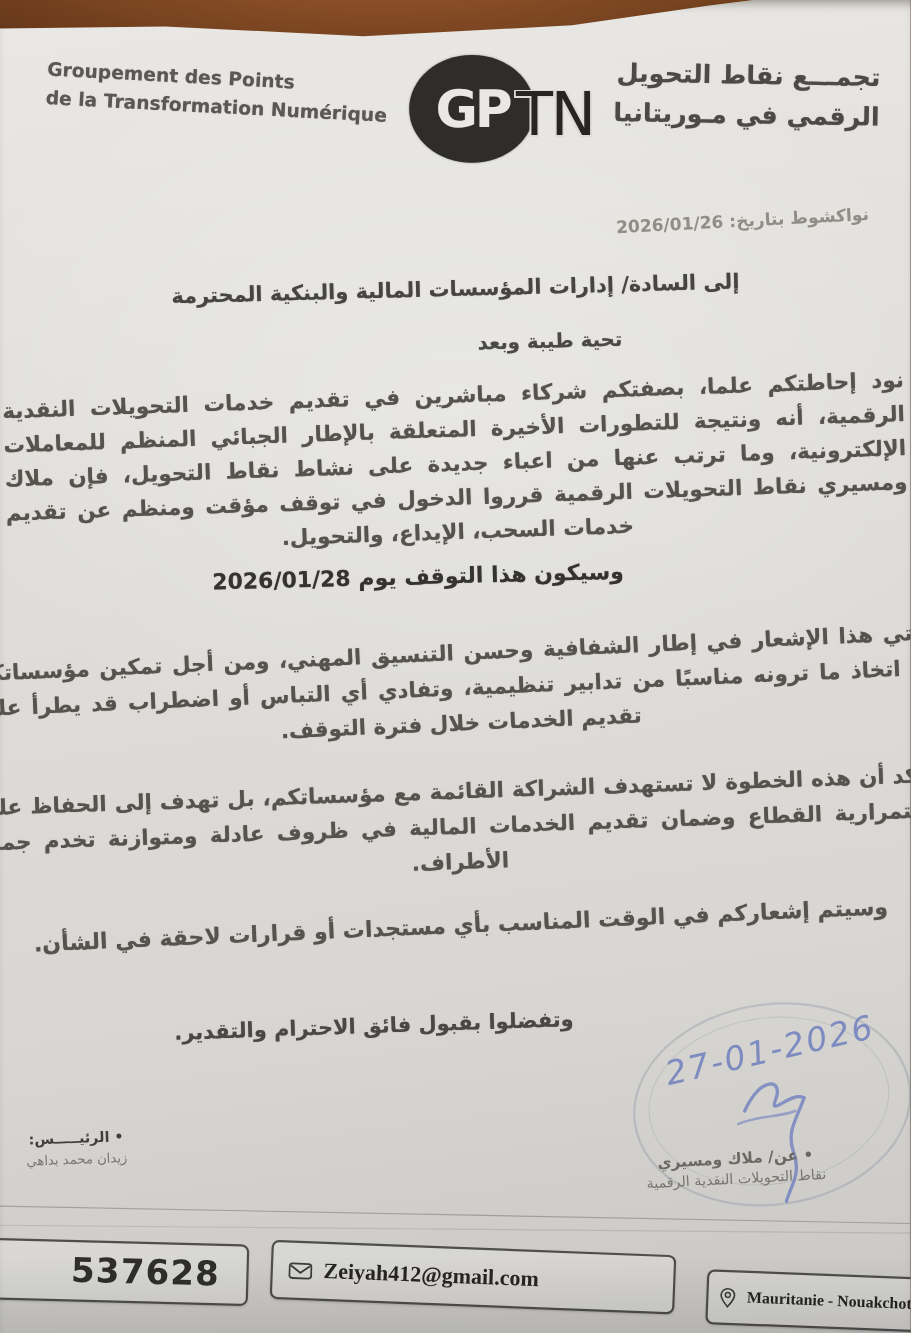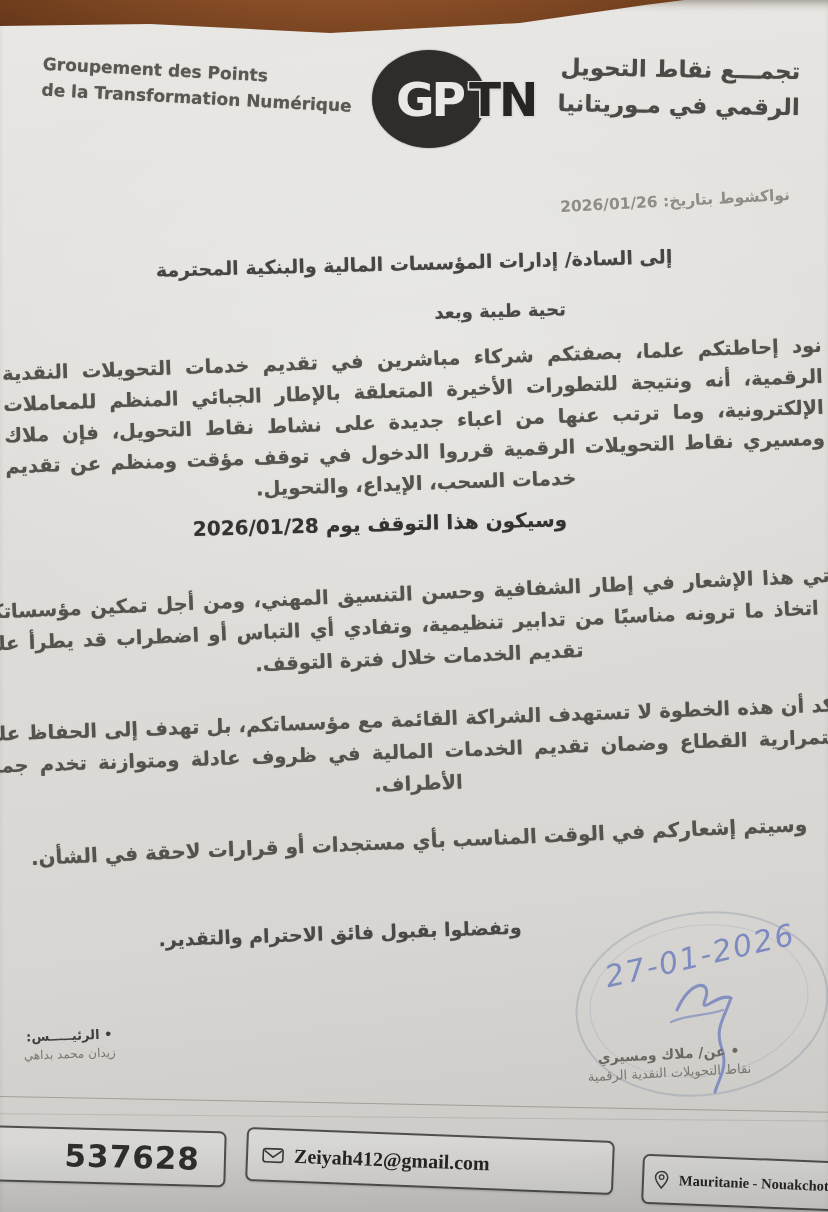--- a/index.html
+++ b/index.html
@@ -28,21 +28,21 @@
   .soft{text-shadow:0 0 1px rgba(70,66,60,0.45);}
 
   
   .org-fr{position:absolute;left:42px;top:60px;width:320px;transform:rotate(3deg);
     font-size:17px;font-weight:700;color:#5a5854;line-height:1.5;}
   .logo{position:absolute;left:372px;top:46px;width:210px;height:110px;}
   .logo-circle{position:absolute;left:0;top:4px;width:114px;height:98px;border-radius:50%;
     background:#2e2d2b;box-shadow:0 0 2px rgba(0,0,0,0.4);}
   .logo-gp{position:absolute;left:24px;top:26px;font-size:47px;font-weight:700;
     color:#e9e8e4;letter-spacing:-3px;}
-  .logo-tn{position:absolute;left:97px;top:26px;font-size:47px;font-weight:700;color:#262524;
+  .logo-tn{position:absolute;left:97px;top:26px;font-size:55px;font-weight:400;color:#262524;
     letter-spacing:-2px;
     text-shadow:-1.5px -1.5px 0 #dcdbd7,1.5px -1.5px 0 #dcdbd7,-1.5px 1.5px 0 #dcdbd7,1.5px 1.5px 0 #dcdbd7;}
   .org-ar{position:absolute;right:28px;top:52px;width:255px;transform:rotate(1deg);
     font-size:23px;font-weight:700;color:#4b4a47;line-height:1.55;text-align:right;}
 
   
   .city-date{position:absolute;right:38px;top:192px;transform:rotate(-3deg);
     font-size:15.5px;font-weight:700;color:#908d87;}
   .addressee{position:absolute;left:40px;right:40px;top:252px;transform:rotate(-1.5deg);
     text-align:center;font-size:19px;font-weight:700;color:#464543;}

